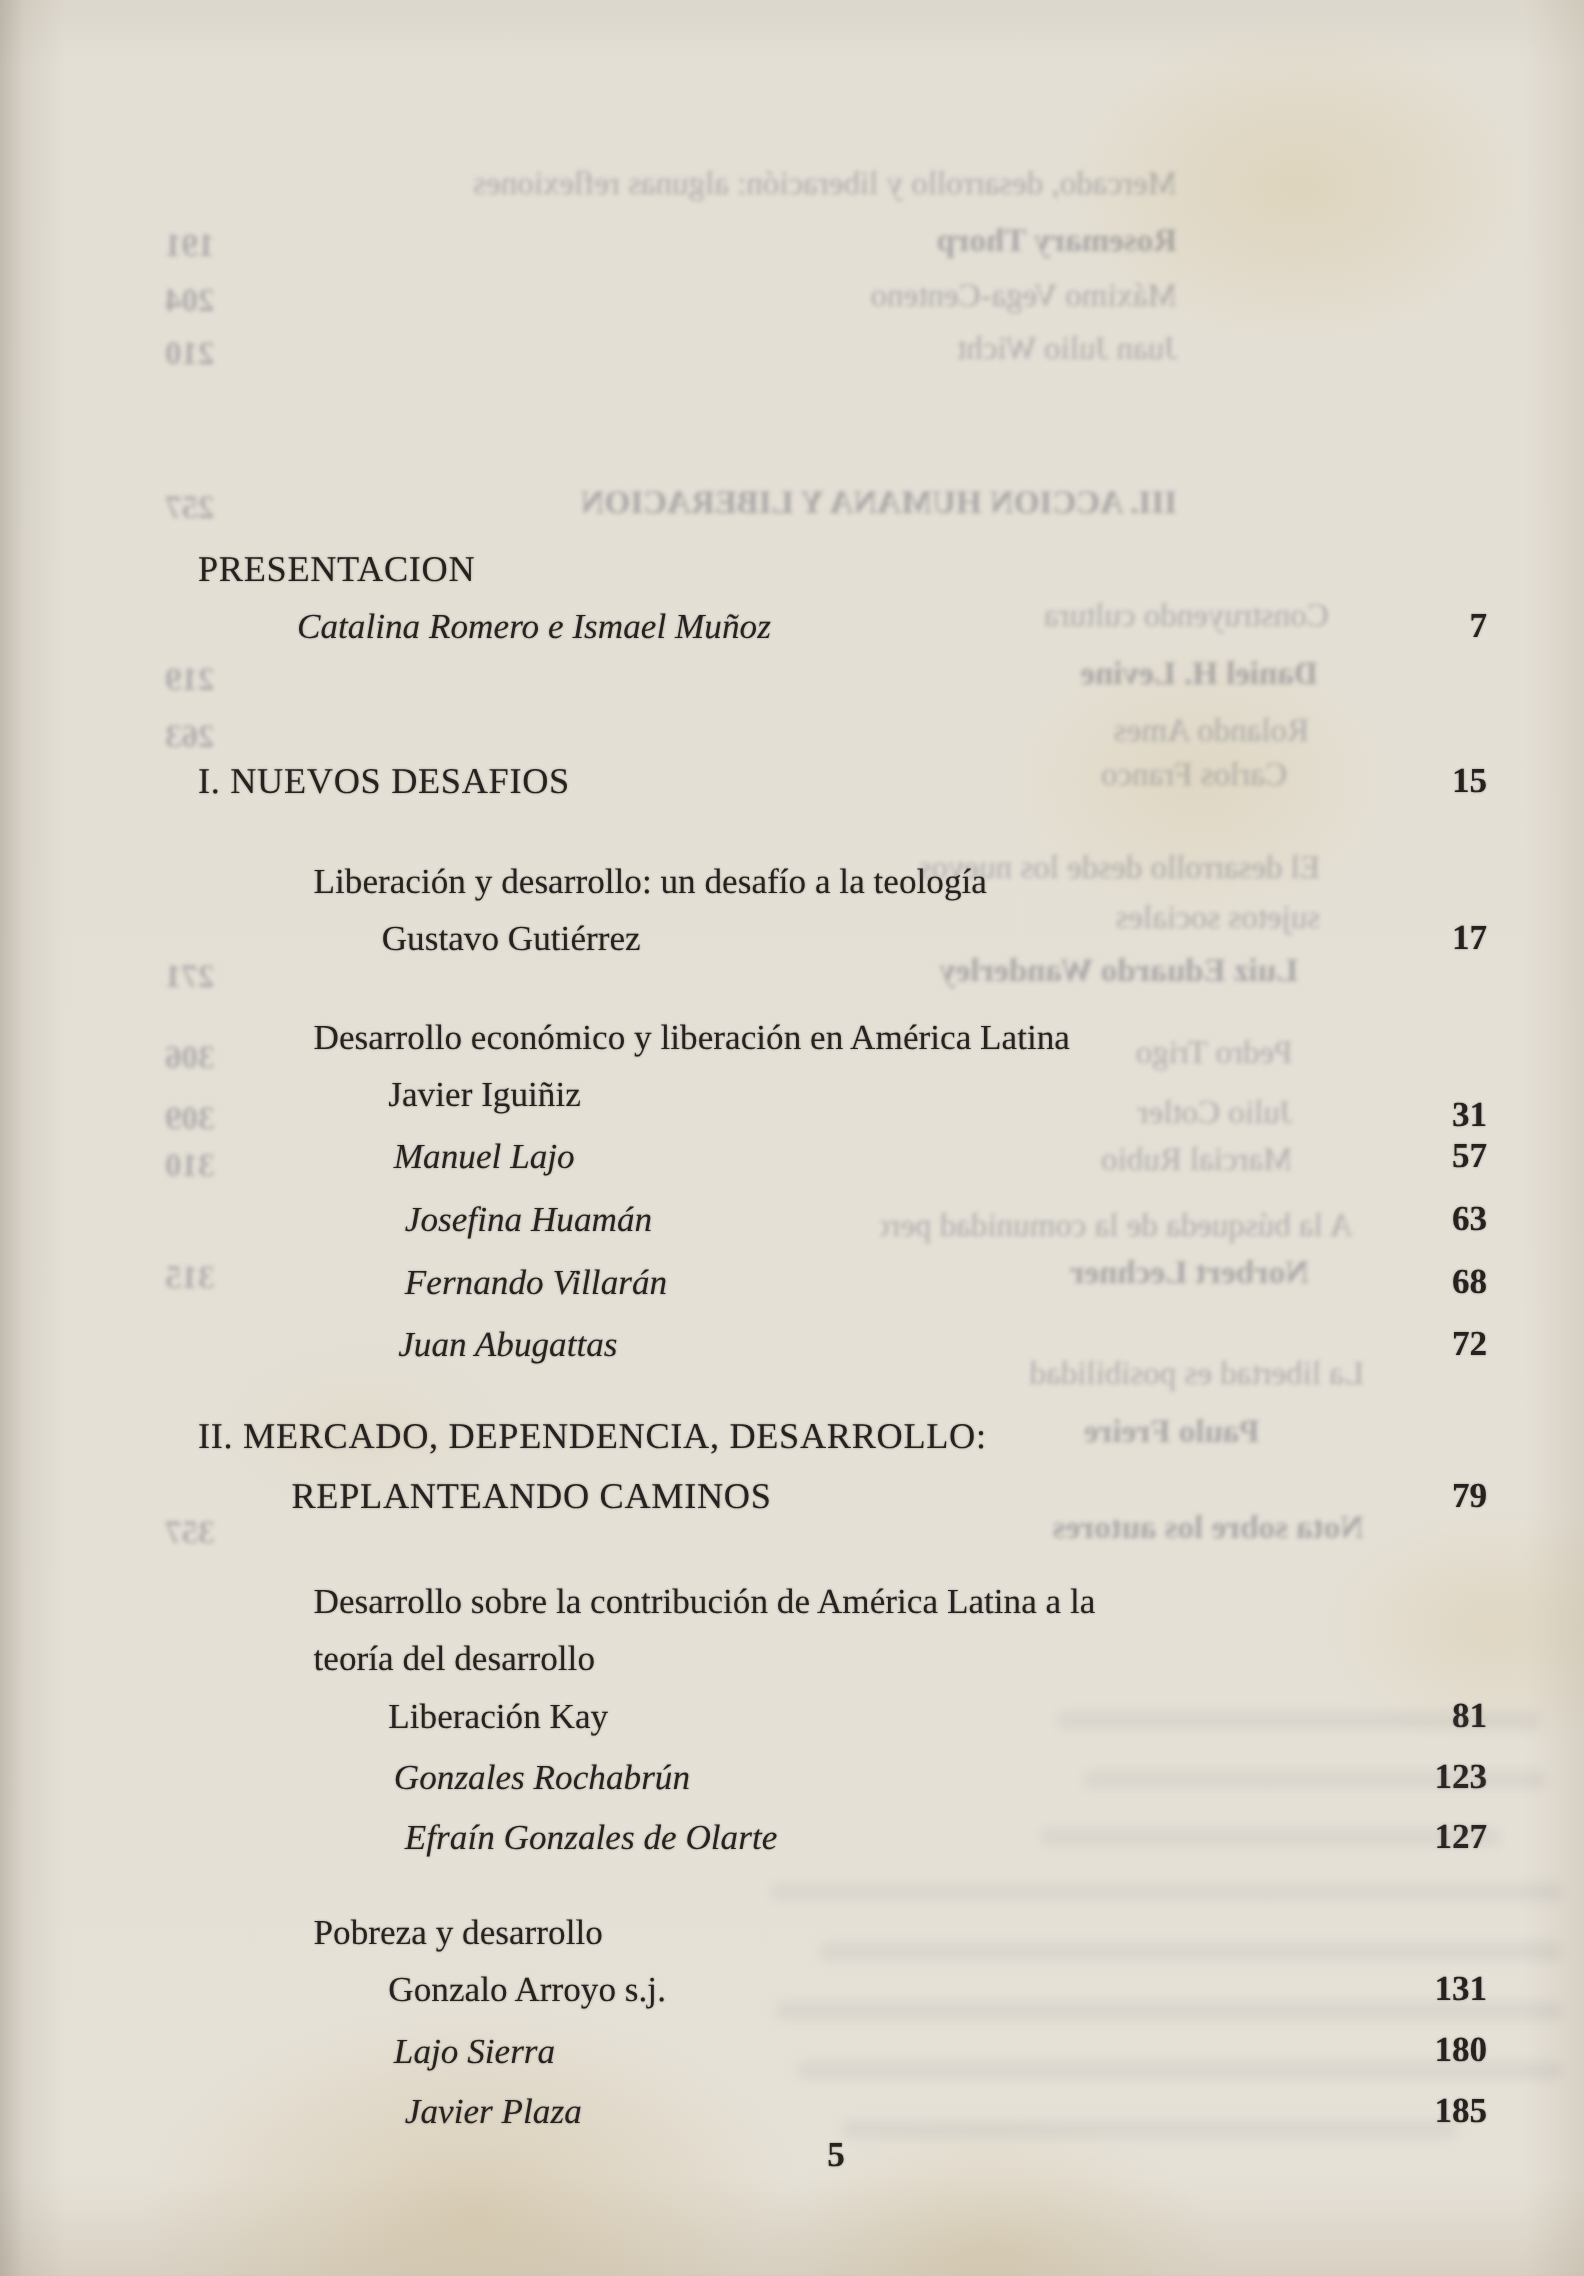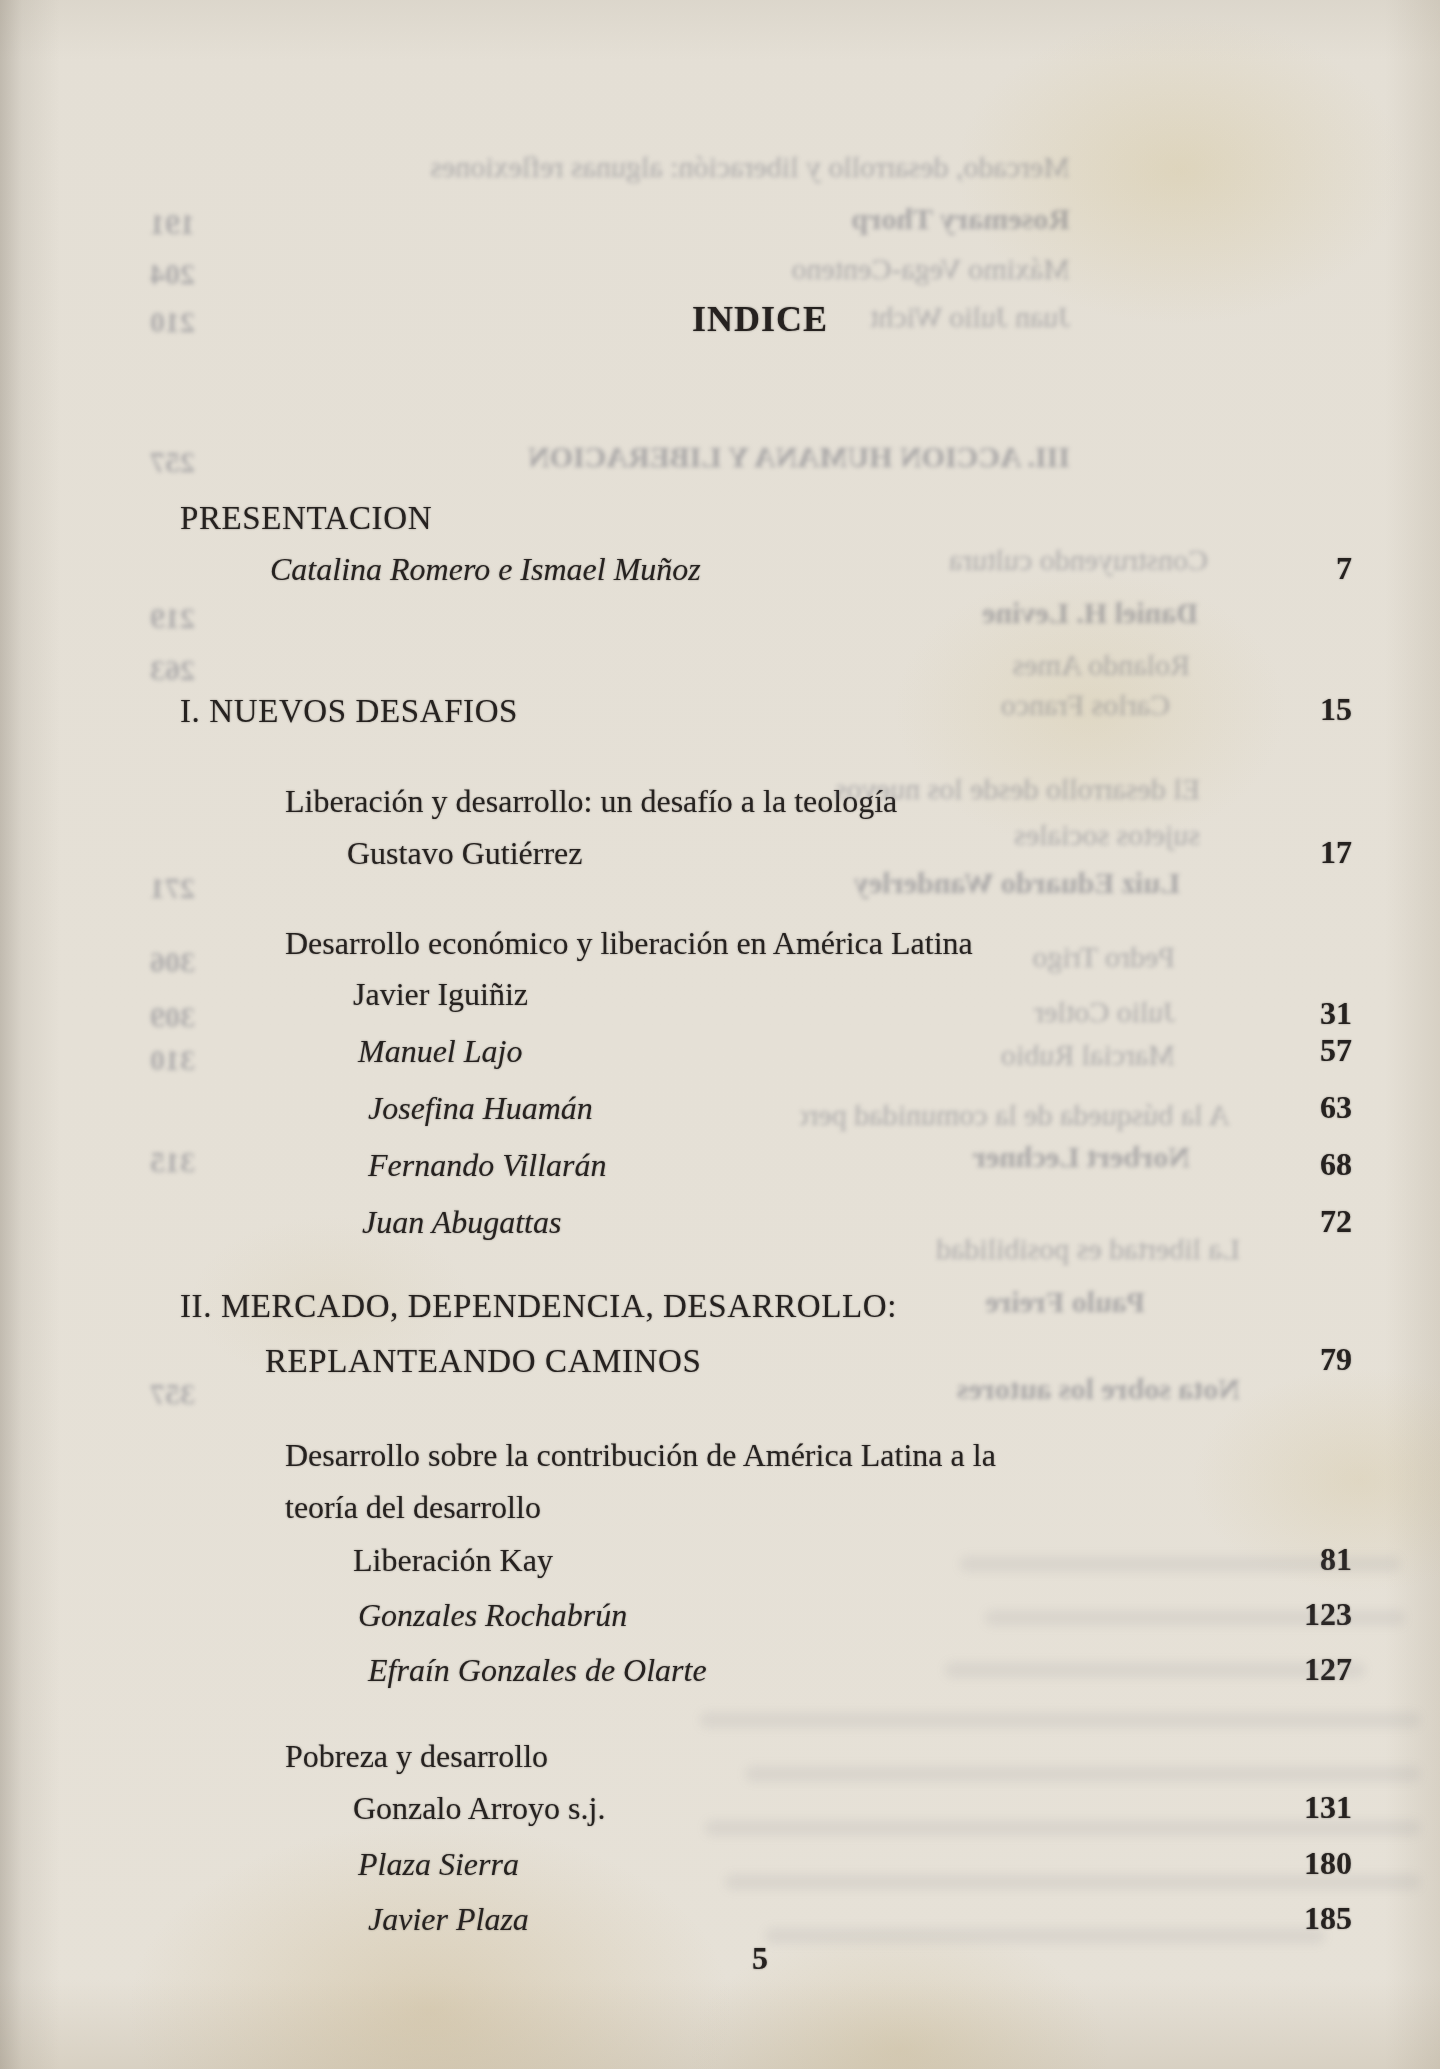--- a/index.html
+++ b/index.html
@@ -73,21 +73,20 @@
     height:16px;
     border-radius:8px;
     background:rgba(118,114,126,0.10);
     filter:blur(5px);
   }
 </style>
 </head>
 <body>
 
 <div class="page">
-  <div class="doc-title">INDICE</div>
   <div id="toc-layer">
       <div class="txt head" style="top: 500px; left: 180px;">PRESENTACION</div>
       <div class="txt italic" style="top: 552px; left: 270px;">Catalina Romero e Ismael Muñoz</div>
       <div class="pageno" style="top: 550px;">7</div>
       <div class="txt head" style="top: 693px; left: 180px;">I. NUEVOS DESAFIOS</div>
       <div class="pageno" style="top: 691px;">15</div>
       <div class="txt title" style="top: 784px; left: 285px;">Liberación y desarrollo: un desafío a la teología</div>
       <div class="txt bold" style="top: 836px; left: 312px;">Gustavo Gutiérrez</div>
       <div class="pageno" style="top: 834px;">17</div>
       <div class="txt title" style="top: 926px; left: 285px;">Desarrollo económico y liberación en América Latina</div>
@@ -108,21 +107,21 @@
       <div class="txt title" style="top: 1490px; left: 285px;">teoría del desarrollo</div>
       <div class="txt bold" style="top: 1543px; left: 318px;">Liberación Kay</div>
       <div class="pageno" style="top: 1541px;">81</div>
       <div class="txt italic" style="top: 1598px; left: 358px;">Gonzales Rochabrún</div>
       <div class="pageno" style="top: 1596px;">123</div>
       <div class="txt italic" style="top: 1653px; left: 368px;">Efraín Gonzales de Olarte</div>
       <div class="pageno" style="top: 1651px;">127</div>
       <div class="txt title" style="top: 1739px; left: 285px;">Pobreza y desarrollo</div>
       <div class="txt bold" style="top: 1791px; left: 318px;">Gonzalo Arroyo s.j.</div>
       <div class="pageno" style="top: 1789px;">131</div>
-      <div class="txt italic" style="top: 1847px; left: 358px;">Plaza Sierra</div>
+      <div class="txt italic" style="top: 1847px; left: 358px;">Lajo Sierra</div>
       <div class="pageno" style="top: 1845px;">180</div>
       <div class="txt italic" style="top: 1902px; left: 368px;">Javier Plaza</div>
       <div class="pageno" style="top: 1900px;">185</div>
     </div>
   <div id="ghost-layer">
       <div class="ghost " style="top: 150px; left: 300px; width: 770px;">Mercado, desarrollo y liberación: algunas reflexiones</div>
       <div class="ghost gb" style="top: 202px; left: 640px; width: 430px;">Rosemary Thorp</div>
       <div class="ghost gnum" style="top: 207px; left: 150px; width: 70px;">191</div>
       <div class="ghost " style="top: 252px; left: 620px; width: 450px;">Máximo Vega-Centeno</div>
       <div class="ghost gnum" style="top: 257px; left: 150px; width: 70px;">204</div>

